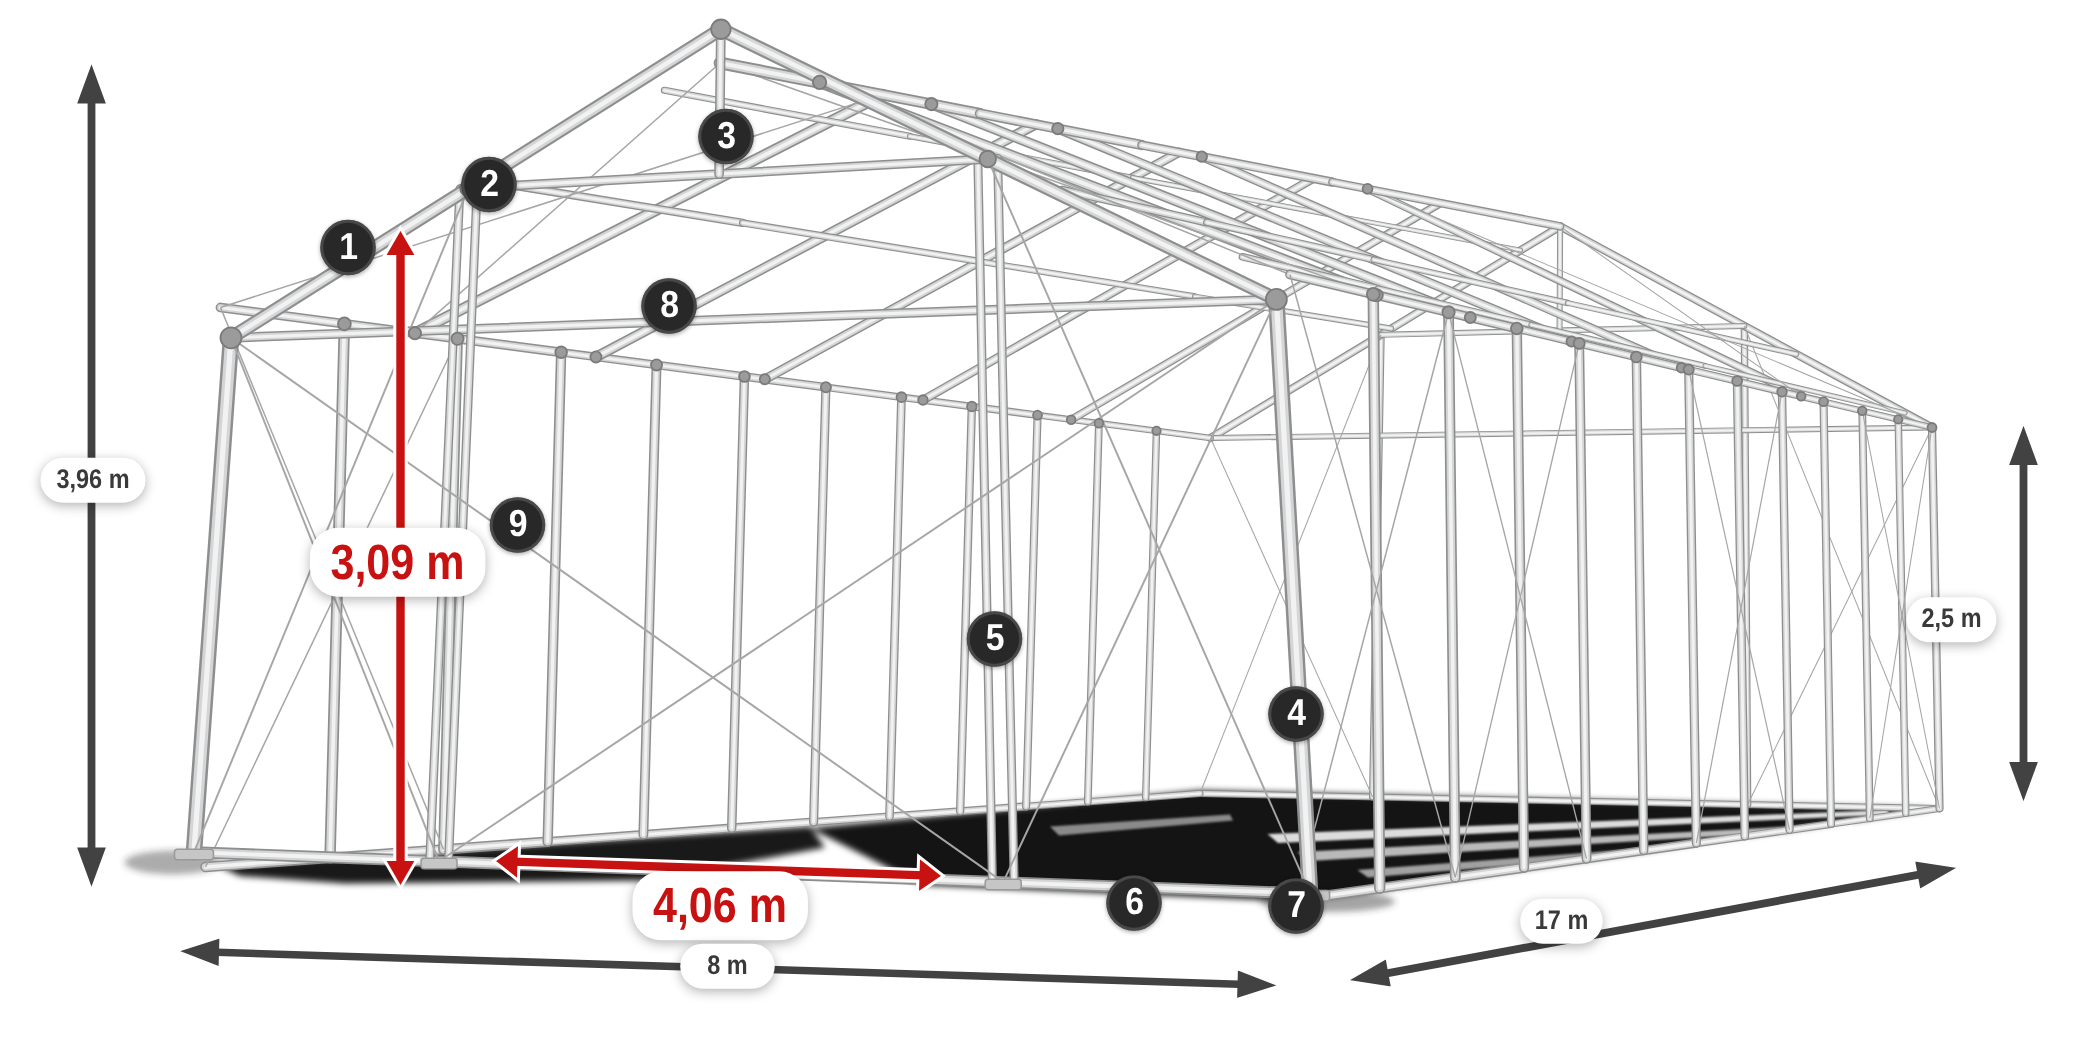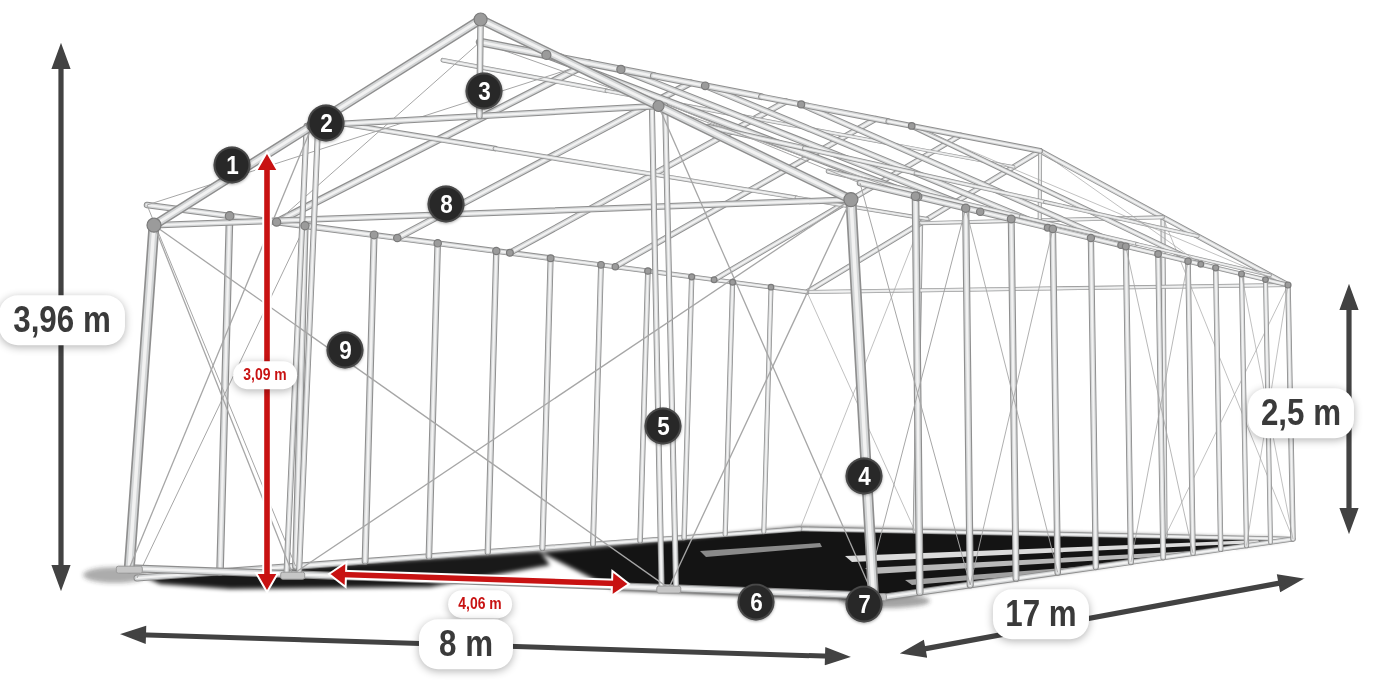--- a/index.html
+++ b/index.html
@@ -1,23 +1,23 @@
 <!DOCTYPE html>
 <html><head>
 <meta charset="utf-8">
 <style>
   html,body{margin:0;padding:0;background:#ffffff;}
   #stage{position:relative;width:1400px;height:700px;background:#ffffff;overflow:hidden;
          font-family:"Liberation Sans",sans-serif;}
   #frame-svg{position:absolute;left:0;top:0;}
   .dimlabel{position:absolute;transform:translate(-50%,-50%);background:#ffffff;border-radius:19px;
-            padding:5px 7px;font-weight:bold;font-size:36px;color:#3a3a3a;white-space:nowrap;
+            padding:5px 7px;font-weight:bold;font-size:18px;color:#3a3a3a;white-space:nowrap;
             box-shadow:0 2px 8px rgba(0,0,0,0.3);line-height:1.1;}
   .dimlabel .lt{display:inline-block;transform:scaleX(0.87);}
-  .dimlabel.red{color:#c81212;font-size:16px;}
+  .dimlabel.red{color:#c81212;font-size:33px;}
   .dimlabel.wide{padding:5px 16px;}
   .badge{position:absolute;transform:translate(-50%,-50%);width:37px;height:37px;border-radius:50%;
          background:#282828;color:#ffffff;display:flex;align-items:center;justify-content:center;
          font-weight:bold;font-size:25px;box-shadow:0 1px 3px rgba(0,0,0,0.35), inset 0 0 0 2px rgba(110,110,110,0.45);}
   .badge span{display:inline-block;transform:scaleX(0.9);}
 </style>
 </head>
 <body>
 
 <div id="stage">
@@ -422,21 +422,21 @@
           <line x1="1349" y1="303.5" x2="1349" y2="514.5" stroke="#fff" stroke-width="9.2"></line>
           <polygon points="1349,281 1360.0,311.0 1338.0,311.0" fill="#424242" stroke="#fff" stroke-width="2"></polygon>
           <polygon points="1349,537 1338.0,507.0 1360.0,507.0" fill="#424242" stroke="#fff" stroke-width="2"></polygon>
           <line x1="1349" y1="303.5" x2="1349" y2="514.5" stroke="#424242" stroke-width="5.2"></line>
         </g>
       </g>
   </svg>
 <div class="dimlabel gray" style="left:62px;top:320px"><span class="lt">3,96 m</span></div>
 <div class="dimlabel red" style="left:265px;top:375px"><span class="lt">3,09 m</span></div>
 <div class="dimlabel red" style="left:480px;top:604px"><span class="lt">4,06 m</span></div>
-<div class="dimlabel gray wide" style="left:466px;top:644px"><span class="lt">8 m</span></div>
+<div class="dimlabel gray wide" style="left:485px;top:644px"><span class="lt">8 m</span></div>
 <div class="dimlabel gray" style="left:1041px;top:614px"><span class="lt">17 m</span></div>
 <div class="dimlabel gray" style="left:1301px;top:413px"><span class="lt">2,5 m</span></div>
 <div class="badge" style="left:232px;top:165px">
       <span>1</span>
     </div>
 <div class="badge" style="left:326px;top:123px">
       <span>2</span>
     </div>
 <div class="badge" style="left:484px;top:91px">
       <span>3</span>

